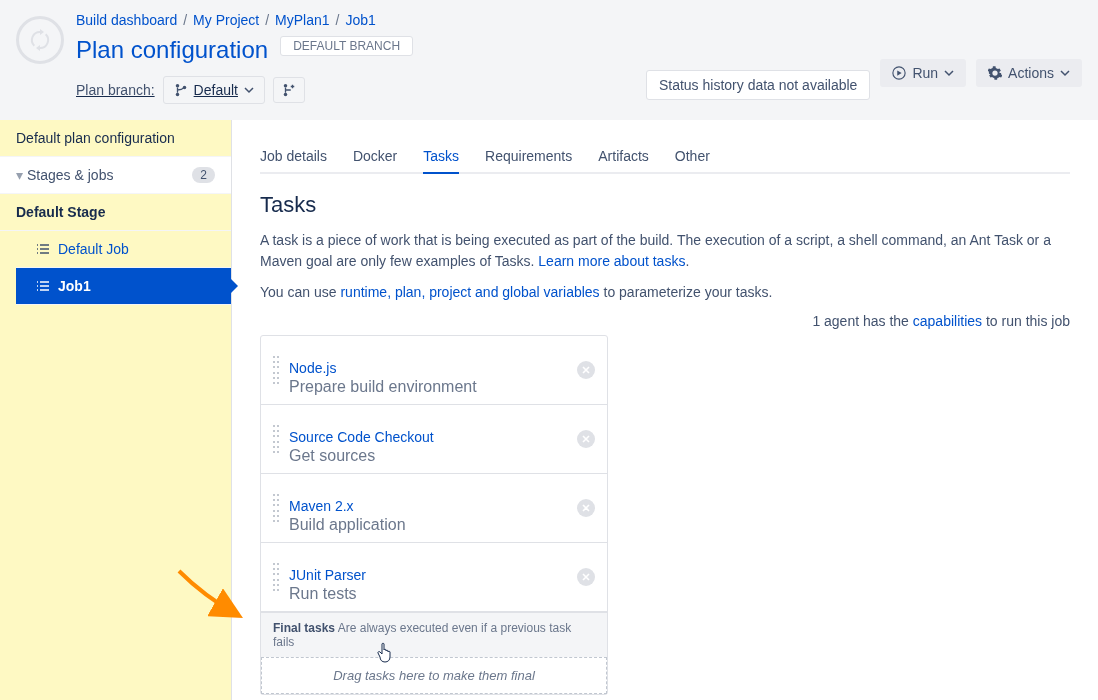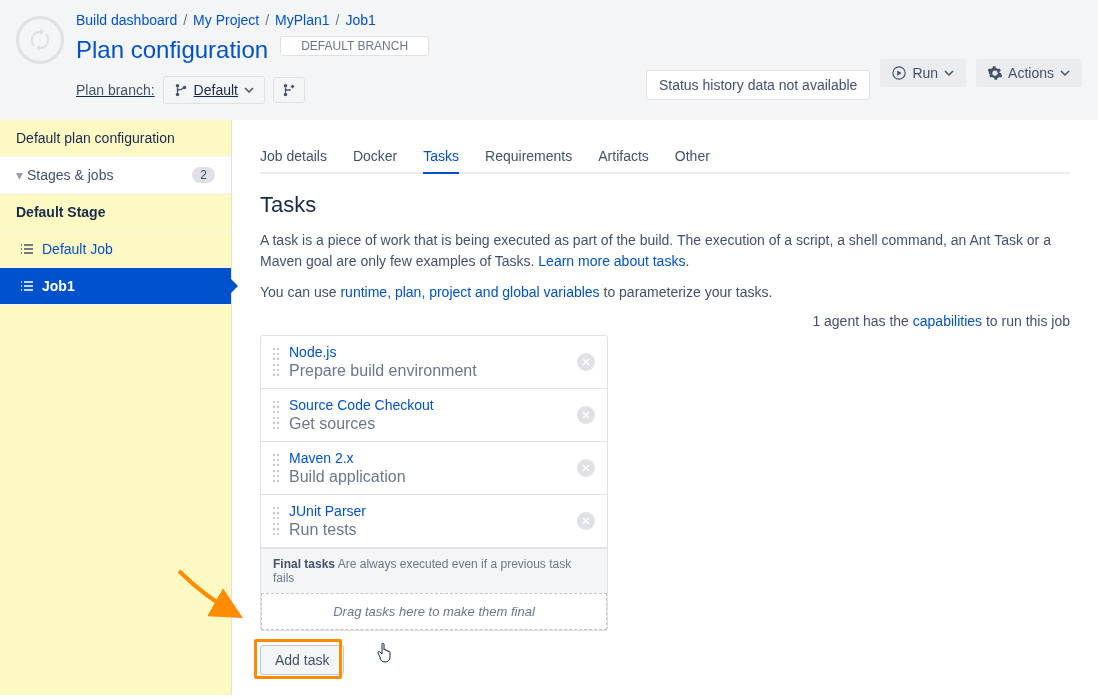--- a/index.html
+++ b/index.html
@@ -8,36 +8,36 @@
 .top-header { background: #f4f5f7; padding: 12px 16px 16px 16px; display: flex; align-items: flex-start; justify-content: space-between; }
 .header-left { display: flex; align-items: flex-start; gap: 12px; }
 .logo-circle { width: 48px; height: 48px; border-radius: 50%; border: 3px solid #dfe1e6; position: relative; flex-shrink: 0; margin-top: 4px; }
 .logo-circle svg { position: absolute; top: 50%; left: 50%; transform: translate(-50%,-50%); }
 .header-content { display: flex; flex-direction: column; gap: 8px; }
 .breadcrumb { display: flex; gap: 6px; align-items: center; font-size: 14px; }
 .breadcrumb a { color: #0052cc; text-decoration: none; }
 .breadcrumb span.sep { color: #6b778c; }
 .page-title-row { display: flex; align-items: flex-start; gap: 12px; }
 .page-title { font-size: 24px; font-weight: 500; color: #0052cc; }
-.branch-badge { font-size: 12px; color: #6b778c; border: 1px solid #dfe1e6; border-radius: 3px; padding: 2px 20px; background: #fff; }
+.branch-badge { font-size: 12px; color: #6b778c; border: 1px solid #dfe1e6; border-radius: 3px; padding: 2px 12px; background: #fff; }
 .plan-branch-row { display: flex; align-items: center; gap: 8px; margin-top: 4px; text-decoration: underline; }
 .plan-branch-label { color: #42526e; font-size: 14px; }
 .branch-select { background: #f4f5f7; border: 1px solid #dfe1e6; border-radius: 3px; padding: 5px 10px; display: flex; align-items: center; gap: 6px; cursor: pointer; }
 .branch-icon-btn { background: #f4f5f7; border: 1px solid #dfe1e6; border-radius: 3px; padding: 5px 8px; cursor: pointer; }
 .header-right { display: flex; align-items: center; gap: 10px; margin-top: 34px; }
 .status-btn { background: #fff; border: 1px solid #dfe1e6; border-radius: 3px; padding: 6px 12px; color: #42526e; font-size: 14px; cursor: pointer; margin-top: 24px; }
 .action-btn { background: #ebecf0; border: none; border-radius: 3px; padding: 6px 12px; display: flex; align-items: center; gap: 6px; cursor: pointer; color: #42526e; font-size: 14px; }
 
 .body-wrap { display: flex; }
 .sidebar { width: 232px; border-right: 1px solid #dfe1e6; background: #fef9c3; }
 .side-item { padding: 10px 16px; font-size: 14px; border-bottom: 1px solid #f4f5f7; cursor: pointer; display: flex; align-items: center; justify-content: space-between; }
 .side-item.section { color: #42526e; background: #fff; }
 .side-item.section .count { background: #dfe1e6; border-radius: 10px; padding: 1px 8px; font-size: 12px; }
 .side-item.stage { font-weight: 600; color: #172b4d; }
-.side-item.job { display: flex; justify-content: flex-start; gap: 8px; align-items: center; padding-left: 20px; }
+.side-item.job { display: flex; justify-content: flex-start; gap: 8px; align-items: center; padding-left: 20px; margin-left: 16px; }
 .side-item.job a { color: #0052cc; text-decoration: none; }
 .side-item.job.selected { background: #0052cc; color: #fff; position: relative; }
 .side-item.job.selected::after { content:""; position:absolute; right:-7px; top:50%; transform:translateY(-50%); border-top:7px solid transparent; border-bottom:7px solid transparent; border-left:7px solid #0052cc; }
 .side-item.job.selected span { color: #fff; }
 .collapse-caret { color:#97a0af; margin-right:4px; }
 
 .main { flex: 1; padding: 20px 28px; }
 .tabs { display: flex; gap: 26px; border-bottom: 2px solid #ebecf0; margin-bottom: 18px; }
 .tab { padding: 8px 0; color: #42526e; cursor: pointer; font-size: 14px; position: relative; }
 .tab.active { color: #0052cc; font-weight: 500; }
@@ -47,21 +47,21 @@
 .desc { font-size: 14px; color: #42526e; line-height: 1.5; margin-bottom: 10px; }
 .desc a { color: #0052cc; text-decoration: none; }
 .agent-row { text-align: right; font-size: 14px; color: #42526e; margin-bottom: 6px; }
 .agent-row a { color: #0052cc; text-decoration: none; }
 
 .task-panel { width: 348px; border: 1px solid #dfe1e6; border-radius: 3px; }
 .task-item { display: flex; align-items: center; padding: 8px 12px; border-bottom: 1px solid #dfe1e6; position: relative; }
 .task-item:last-of-type { border-bottom: none; }
 .drag-handle { width: 6px; height: 28px; display: flex; flex-direction: column; justify-content: space-between; margin-right: 10px; opacity: 0.4; }
 .drag-handle span { display:block; width:2px; height:2px; background:#6b778c; box-shadow: 4px 0 0 #6b778c; }
-.task-info { flex: 1; }
+.task-info { flex: 1; margin-top: 16px; }
 .task-title { color: #0052cc; font-size: 14px; }
 .task-sub { color: #6b778c; font-size: 16px; margin-top: 2px; }
 .task-remove { width: 18px; height: 18px; border-radius: 50%; background: #dfe1e6; color: #fff; display:flex; align-items:center; justify-content:center; cursor:pointer; font-size:12px; }
 .final-header { background: #f4f5f7; padding: 8px 12px; font-size: 12px; color: #6b778c; border-top:1px solid #dfe1e6; }
 .final-header strong { color: #42526e; font-size: 12px; }
 .drop-zone { border: 1px dashed #c1c7d0; border-top: 1px dashed #c1c7d0; padding: 10px; text-align: center; font-style: italic; color: #6b778c; font-size: 13px; background:#fff; }
 
 .add-task-wrap { margin-top: 14px; position: relative; }
 .add-task-btn { background: #f4f5f7; border: 1px solid #c1c7d0; border-radius: 3px; padding: 6px 14px; font-size: 14px; color: #42526e; cursor: pointer; }
 .highlight-box { position: absolute; top: -6px; left: -6px; width: 88px; height: 40px; border: 3px solid #ff8b00; border-radius: 2px; pointer-events: none; }

